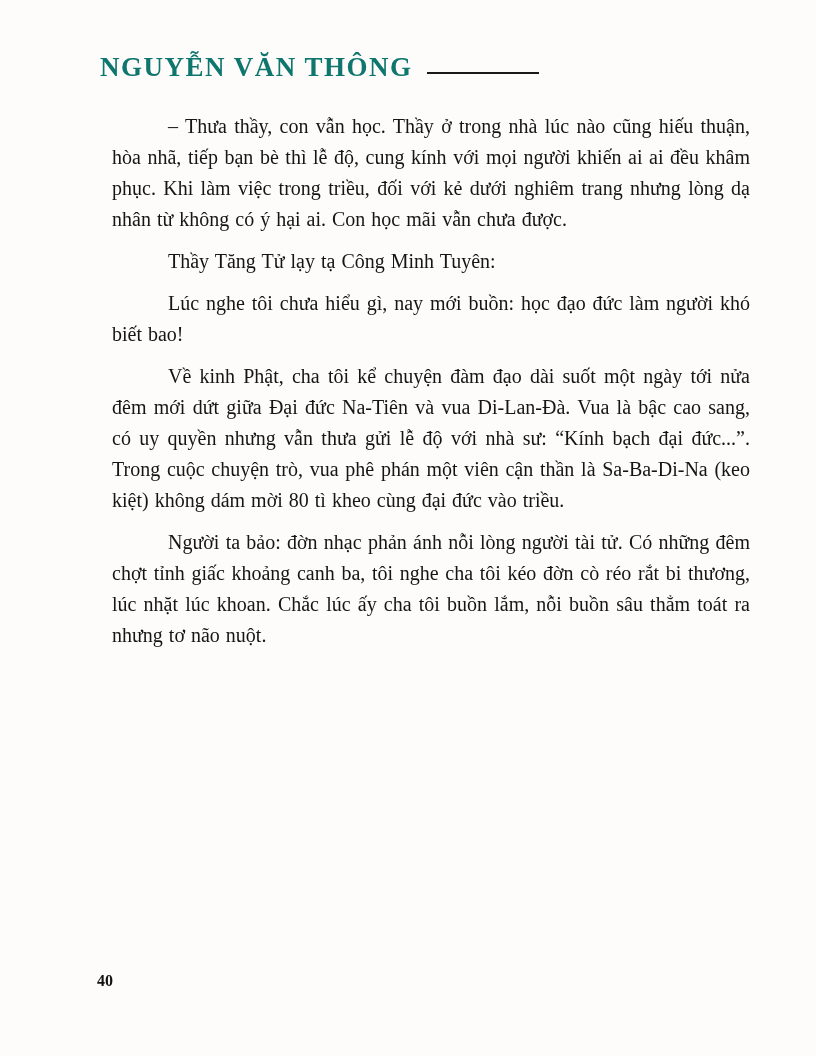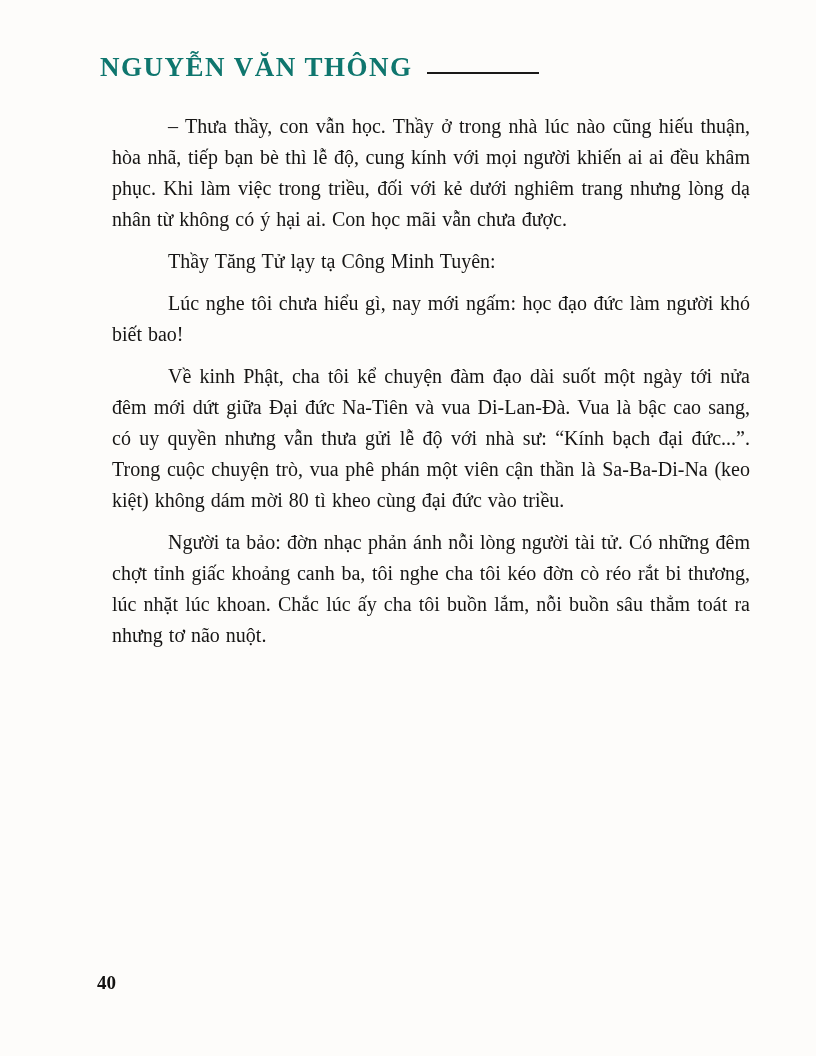--- a/index.html
+++ b/index.html
@@ -60,40 +60,40 @@
     text-indent: 56px;
     word-spacing: 1px;
   }
   
   .page-footer {
     position: absolute;
     left: 97px;
     top: 972px;
   }
   .page-number {
-    font-size: 19px;
+    font-size: 16px;
     font-weight: bold;
     color: #131211;
   }
 </style>
 </head>
 <body>
 
 <div class="page">
 
   <header class="page-header">
     <span class="author-name">NGUYỄN VĂN THÔNG</span>
     <span class="header-rule"></span>
   </header>
 
   <main class="body-text">
 
   <p>– Thưa thầy, con vẫn học. Thầy ở trong nhà lúc nào cũng hiếu thuận, hòa nhã, tiếp bạn bè thì lễ độ, cung kính với mọi người khiến ai ai đều khâm phục. Khi làm việc trong triều, đối với kẻ dưới nghiêm trang nhưng lòng dạ nhân từ không có ý hại ai. Con học mãi vẫn chưa được.</p>
       <p>Thầy Tăng Tử lạy tạ Công Minh Tuyên:</p>
-      <p>Lúc nghe tôi chưa hiểu gì, nay mới ngấm: học đạo đức làm người khó biết bao!</p>
+      <p>Lúc nghe tôi chưa hiểu gì, nay mới buồn: học đạo đức làm người khó biết bao!</p>
       <p>Về kinh Phật, cha tôi kể chuyện đàm đạo dài suốt một ngày tới nửa đêm mới dứt giữa Đại đức Na-Tiên và vua Di-Lan-Đà. Vua là bậc cao sang, có uy quyền nhưng vẫn thưa gửi lễ độ với nhà sư: “Kính bạch đại đức...”. Trong cuộc chuyện trò, vua phê phán một viên cận thần là Sa-Ba-Di-Na (keo kiệt) không dám mời 80 tì kheo cùng đại đức vào triều.</p>
       <p>Người ta bảo: đờn nhạc phản ánh nỗi lòng người tài tử. Có những đêm chợt tỉnh giấc khoảng canh ba, tôi nghe cha tôi kéo đờn cò réo rắt bi thương, lúc nhặt lúc khoan. Chắc lúc ấy cha tôi buồn lắm, nỗi buồn sâu thẳm toát ra nhưng tơ não nuột.</p>
     </main>
 
   <footer class="page-footer">
     <span class="page-number">40</span>
   </footer>
 
 </div>
 

